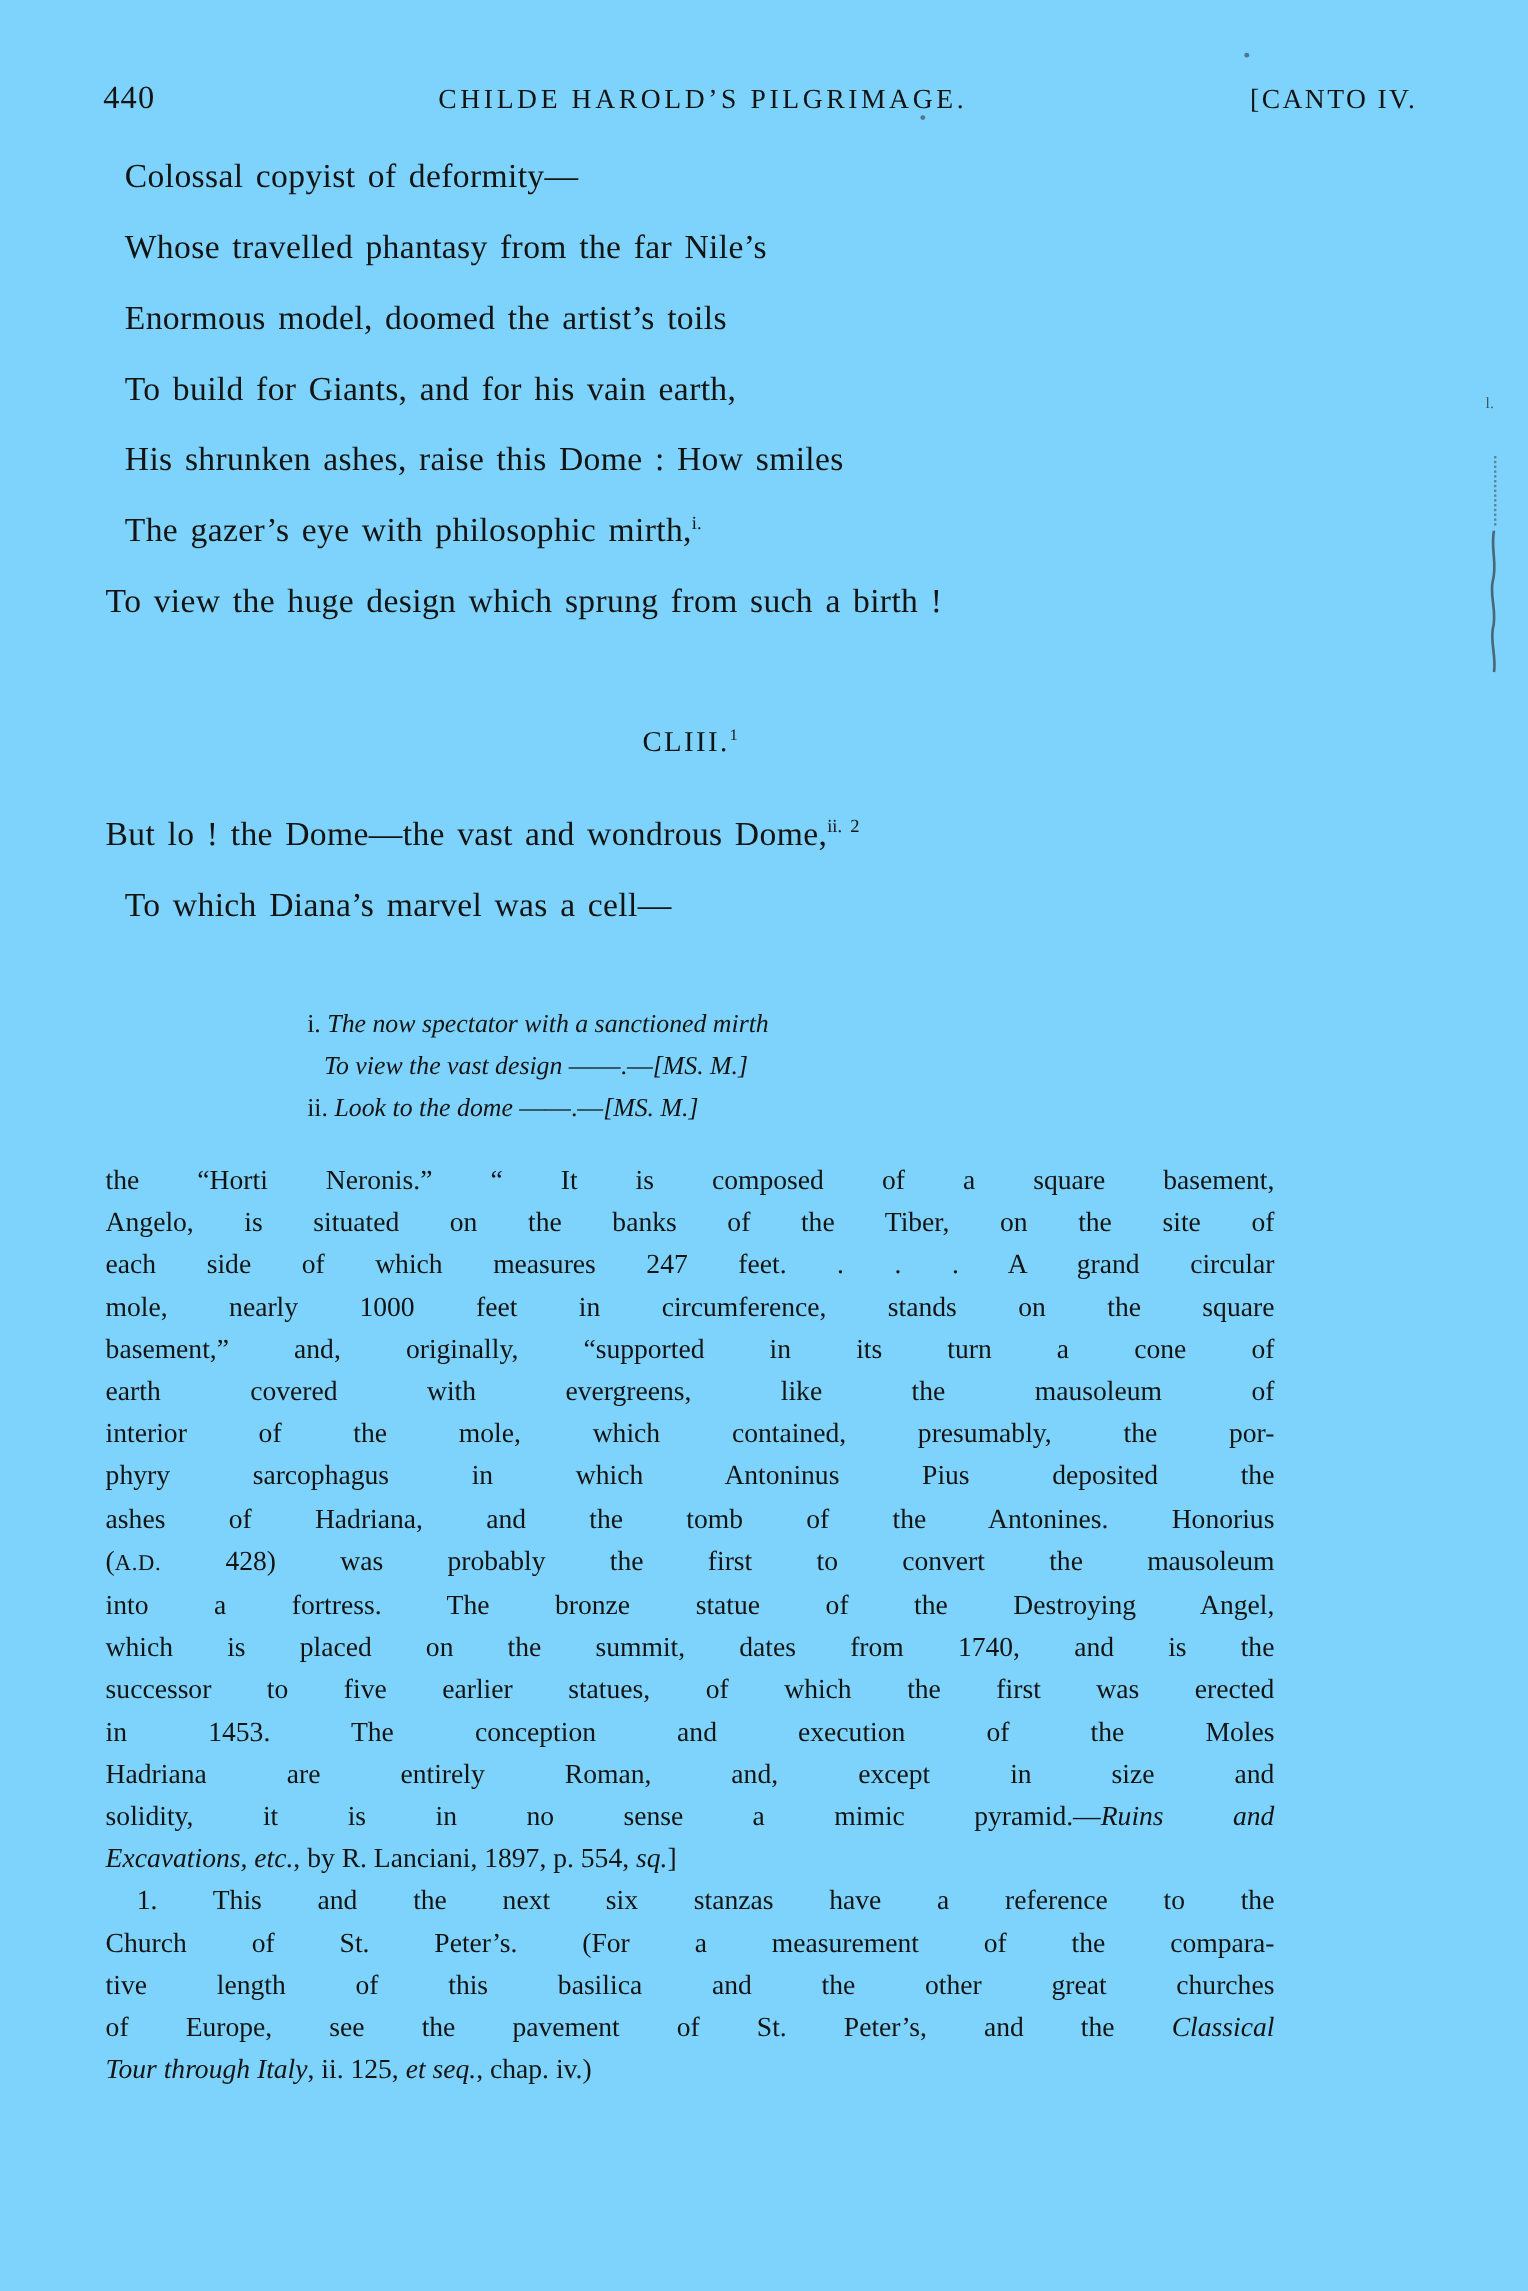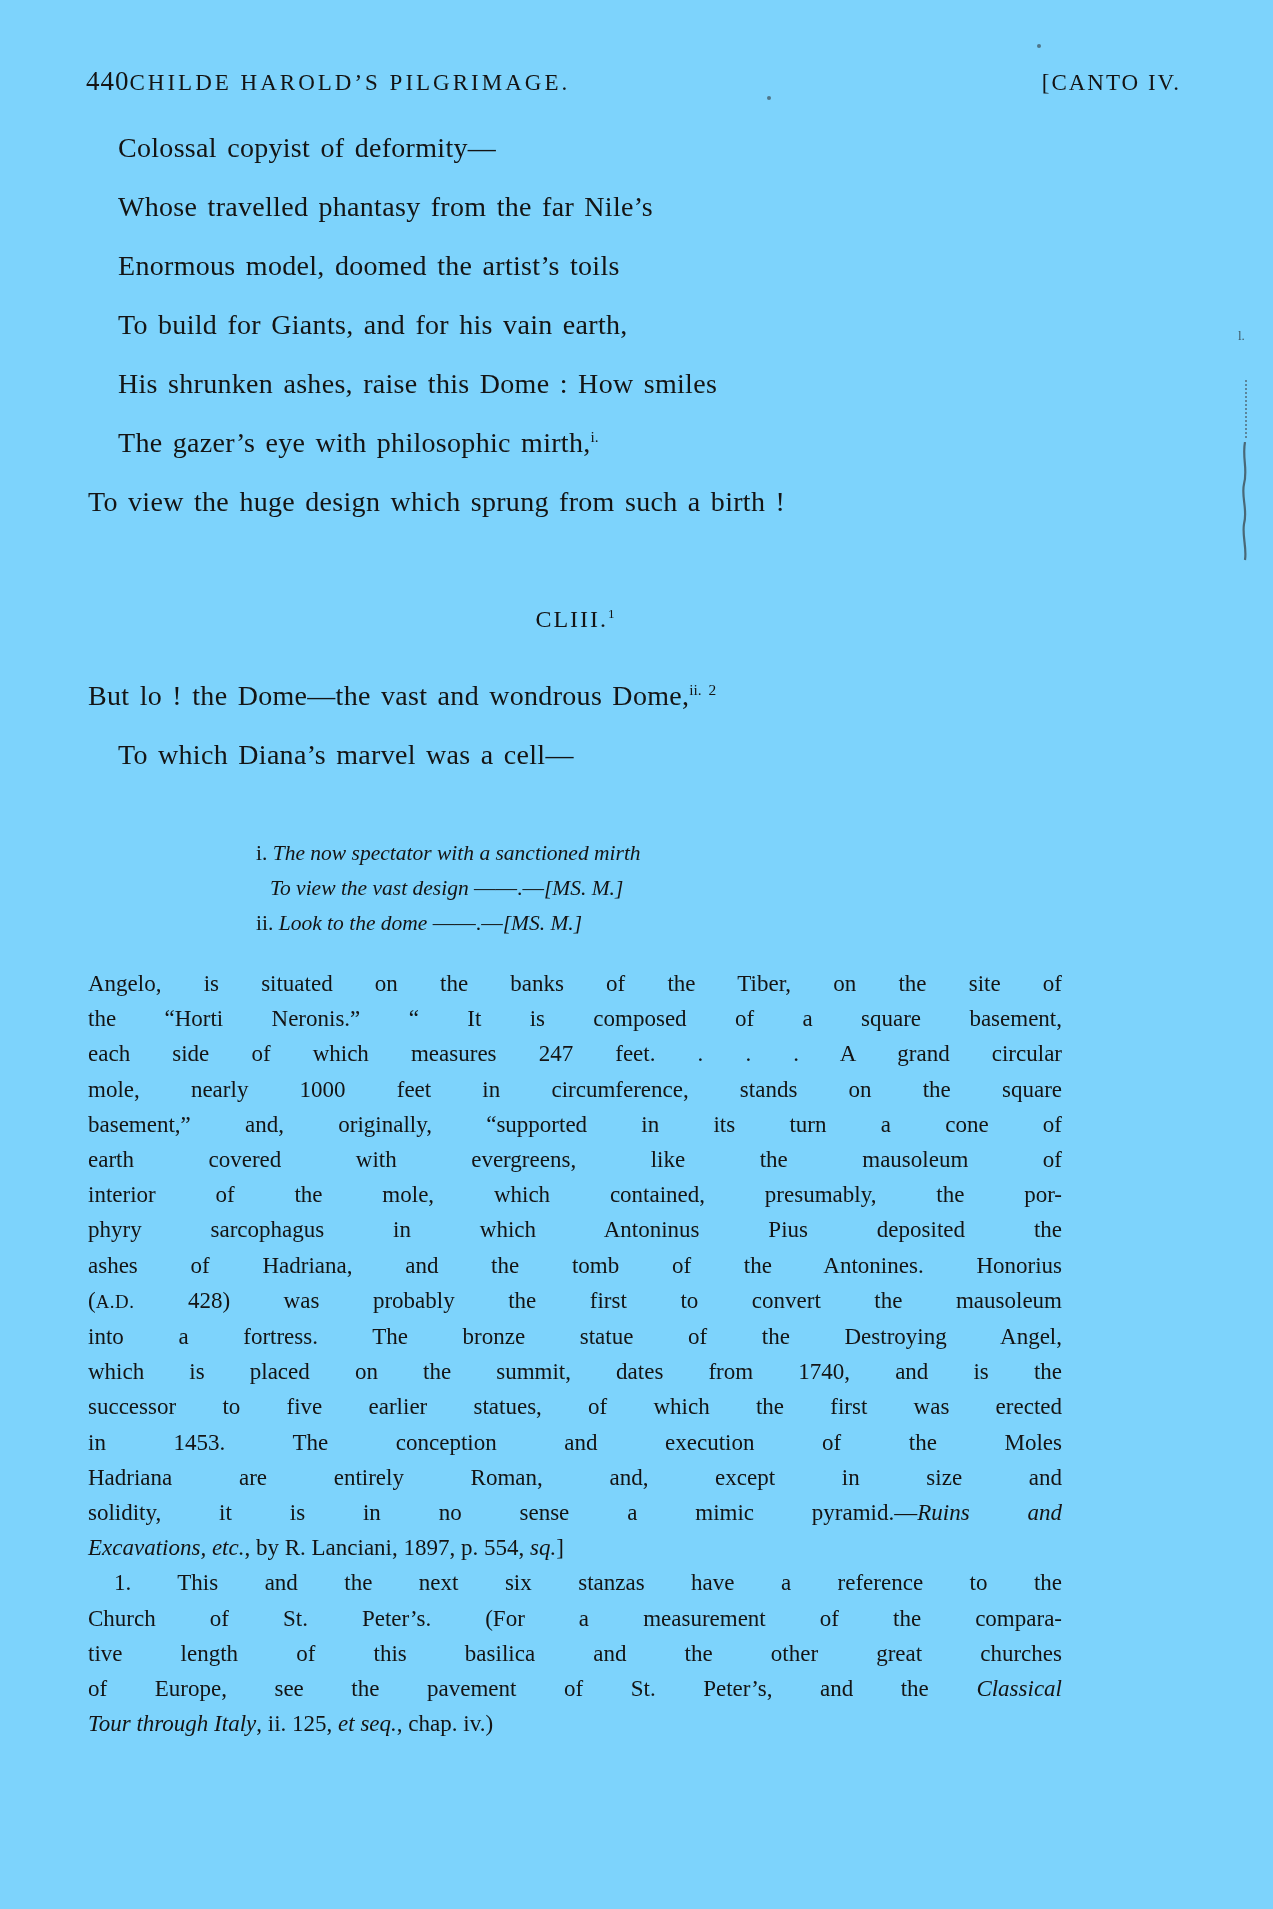--- a/index.html
+++ b/index.html
@@ -10,36 +10,36 @@
     color:#141414;
     font-family:"Liberation Serif","DejaVu Serif",serif;
     overflow:hidden;
   }
   
   .header{
     position:absolute;top:48px;left:86px;right:92px;
     display:flex;align-items:baseline;
   }
   .pagenum{font-size:27px;letter-spacing:1px;}
-  .running-title{flex:1;text-align:left;font-size:23px;letter-spacing:3px;}
+  .running-title{flex:1;text-align:center;font-size:23px;letter-spacing:3px;}
   .canto{font-size:23px;letter-spacing:2px;margin-top:22px;}
   
   .poem{position:absolute;left:88px;width:990px;font-size:28px;line-height:59px;word-spacing:3px;letter-spacing:0.3px;}
   .poem-clii{top:118px;}
   .poem-cliii{top:666px;}
   .heading{
     position:absolute;top:606px;left:88px;width:974px;
     text-align:center;font-size:24px;letter-spacing:2px;
   }
   
   .variants{position:absolute;left:256px;top:836px;font-size:21.5px;line-height:35px;}
   
   .editor-note{position:absolute;left:88px;top:966px;width:974px;font-size:23px;line-height:35.2px;}
   .line{white-space:pre-wrap;}
-  .indent{margin-left:30px;}
+  .indent{margin-left:16px;}
   .hang{margin-left:14px;}
   .j{text-align:justify;text-align-last:justify;}
   .end{text-align:left;text-align-last:left;}
   .pindent{text-indent:26px;}
   .i{font-style:italic;margin-top:10px;}
   .sup{font-size:0.55em;vertical-align:super;line-height:0;letter-spacing:0;}
   .sc{font-size:0.82em;letter-spacing:0.5px;}
   
   .artifact{position:absolute;pointer-events:none;}
   .speck{width:4px;height:4px;border-radius:50%;background:#2a2a2a;opacity:.55;}
@@ -76,22 +76,22 @@
       <div class="line indent"><span>To which Diana’s marvel was a cell—</span></div>
     </div>
 
   <div class="variants">
       <div class="line"><span>i. </span><span class="i">The now spectator with a sanctioned mirth</span></div>
       <div class="line hang"><span class="i">To view the vast design </span><span>——.—</span><span class="i">[MS. M.]</span></div>
       <div class="line"><span>ii. </span><span class="i">Look to the dome </span><span>——.—</span><span class="i">[MS. M.]</span></div>
     </div>
 
   <div class="editor-note">
+      <div class="line j"><span>the “Horti Neronis.” “ It is composed of a square basement,</span></div>
       <div class="line j"><span>Angelo, is situated on the banks of the Tiber, on the site of</span></div>
-      <div class="line j"><span>the “Horti Neronis.” “ It is composed of a square basement,</span></div>
       <div class="line j"><span>each side of which measures 247 feet. . . . A grand circular</span></div>
       <div class="line j"><span>mole, nearly 1000 feet in circumference, stands on the square</span></div>
       <div class="line j"><span>basement,” and, originally, “supported in its turn a cone of</span></div>
       <div class="line j"><span>earth covered with evergreens, like the mausoleum of</span></div>
       <div class="line j"><span>interior of the mole, which contained, presumably, the por-</span></div>
       <div class="line j"><span>phyry sarcophagus in which Antoninus Pius deposited the</span></div>
       <div class="line j"><span>ashes of Hadriana, and the tomb of the Antonines. Honorius</span></div>
       <div class="line j"><span>(</span><span class="sc">A.D.</span><span> 428) was probably the first to convert the mausoleum</span></div>
       <div class="line j"><span>into a fortress. The bronze statue of the Destroying Angel,</span></div>
       <div class="line j"><span>which is placed on the summit, dates from 1740, and is the</span></div>

